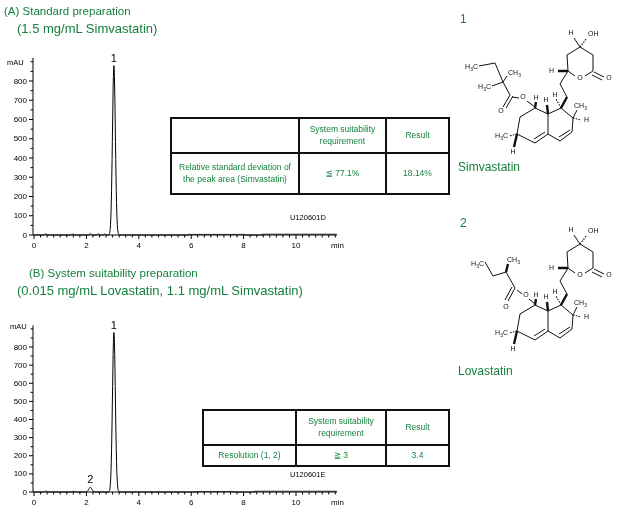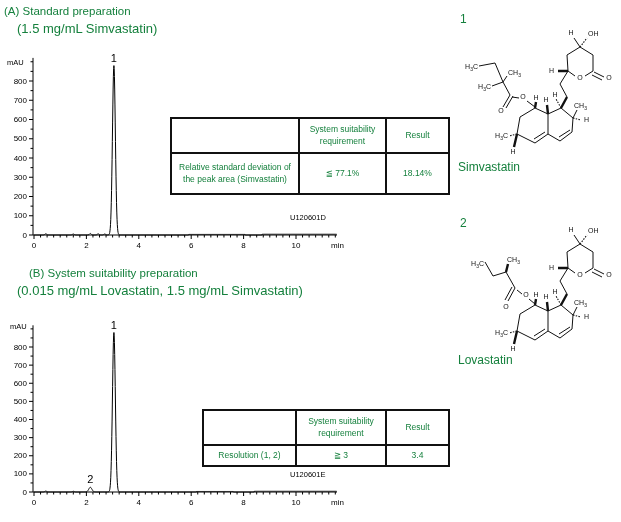--- a/index.html
+++ b/index.html
@@ -131,21 +131,21 @@
     </tr>
     <tr style="height:41px;">
       <td>Relative standard deviation of the peak area (Simvastatin)</td>
       <td>≦ 77.1%</td>
       <td>18.14%</td>
     </tr>
   </tbody>
     </table>
 
   <div class="panel-title" style="left:12px;top:267px;margin-left:17px;">(B) System suitability preparation</div>
-  <div class="panel-subtitle" style="left:17px;top:283px;">(0.015 mg/mL Lovastatin, 1.5 mg/mL Simvastatin)</div>
+  <div class="panel-subtitle" style="left:17px;top:283px;">(0.015 mg/mL Lovastatin, 1.1 mg/mL Simvastatin)</div>
 
   <div class="chrom" style="top:305px;">
     <svg id="chromB" width="350" height="212" viewBox="0 0 350 212">
         <path d="M33,20.3 L33,187 L337,187" stroke="#000" fill="none" stroke-width="1"></path>
         <line x1="29" y1="187" x2="33" y2="187" stroke="#000" stroke-width="1"></line>
         <line x1="30.5" y1="177.9375" x2="33" y2="177.9375" stroke="#000" stroke-width="1"></line>
         <line x1="29" y1="168.875" x2="33" y2="168.875" stroke="#000" stroke-width="1"></line>
         <line x1="30.5" y1="159.8125" x2="33" y2="159.8125" stroke="#000" stroke-width="1"></line>
         <line x1="29" y1="150.75" x2="33" y2="150.75" stroke="#000" stroke-width="1"></line>
         <line x1="30.5" y1="141.6875" x2="33" y2="141.6875" stroke="#000" stroke-width="1"></line>
@@ -325,15 +325,15 @@
         <text x="97" y="77" text-anchor="middle"><tspan>H</tspan></text>
         <text x="116" y="88" text-anchor="start"><tspan>CH</tspan><tspan font-size="5" dy="1.6">3</tspan></text>
         <text x="126" y="102" text-anchor="start"><tspan>H</tspan></text>
         <text x="96" y="53" text-anchor="end"><tspan>H</tspan></text>
         <text x="122" y="60" text-anchor="middle"><tspan>O</tspan></text>
         <text x="151" y="60" text-anchor="middle"><tspan>O</tspan></text>
         <text x="130" y="16" text-anchor="start"><tspan>OH</tspan></text>
         <text x="113" y="15" text-anchor="middle"><tspan>H</tspan></text>
       </g>
   </svg>
-  <div class="struct-caption" style="left:458px;top:353px;">Lovastatin</div>
+  <div class="struct-caption" style="left:458px;top:364px;">Lovastatin</div>
 
 </div>
 
 </body></html>

